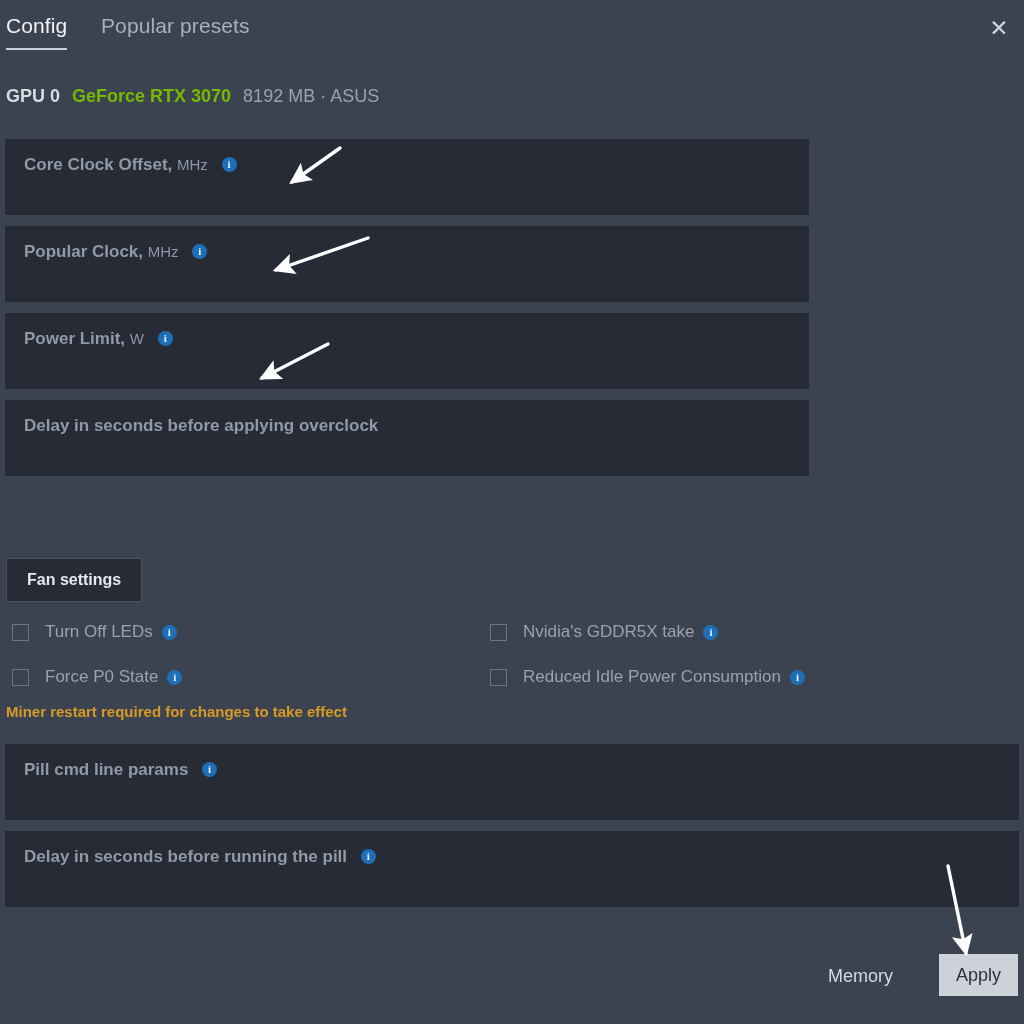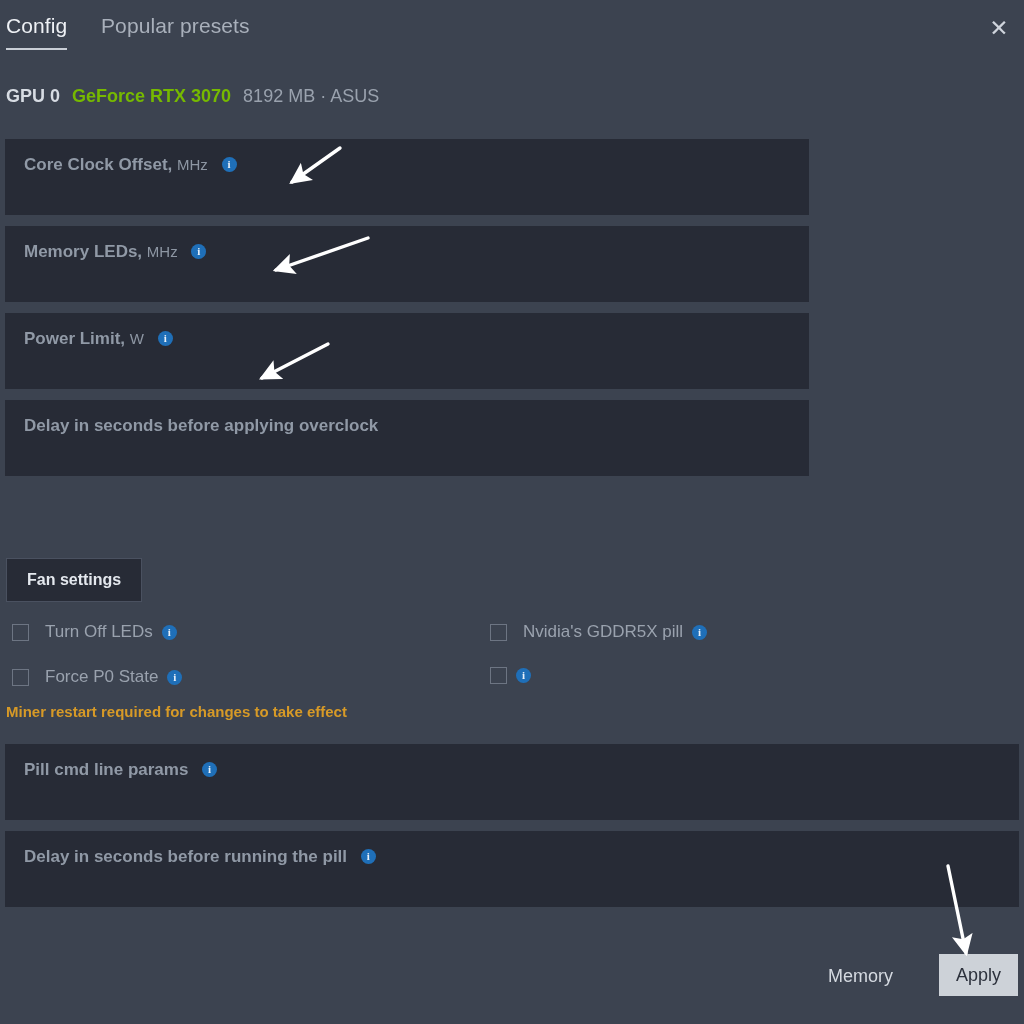--- a/index.html
+++ b/index.html
@@ -226,21 +226,21 @@
   <div class="field">
     <div class="ph">
       <span>Core Clock Offset,</span>
       <span class="unit">MHz</span>
       <span class="info">i</span>
     </div>
   </div>
 
   <div class="field">
     <div class="ph">
-      <span>Memory LEDs,</span>
+      <span>Popular Clock,</span>
       <span class="unit">MHz</span>
       <span class="info">i</span>
     </div>
   </div>
 
   <div class="field">
     <div class="ph">
       <span>Power Limit,</span>
       <span class="unit">W</span>
       <span class="info">i</span>
@@ -262,33 +262,34 @@
 <div class="checks">
 
   <div class="check-row">
     <div class="check-cell">
       <span class="box"></span>
       <span class="check-label">Turn Off LEDs</span>
       <span class="info">i</span>
     </div>
     <div class="check-cell">
       <span class="box"></span>
-      <span class="check-label">Nvidia's GDDR5X pill</span>
+      <span class="check-label">Nvidia's GDDR5X take</span>
       <span class="info">i</span>
     </div>
   </div>
 
   <div class="check-row">
     <div class="check-cell">
       <span class="box"></span>
       <span class="check-label">Force P0 State</span>
       <span class="info">i</span>
     </div>
     <div class="check-cell">
       <span class="box"></span>
+      <span class="check-label">Reduced Idle Power Consumption</span>
       <span class="info">i</span>
     </div>
   </div>
 
 </div>
 
 <div class="warn">Miner restart required for changes to take effect</div>
 
 <div class="fields-lower">
 

